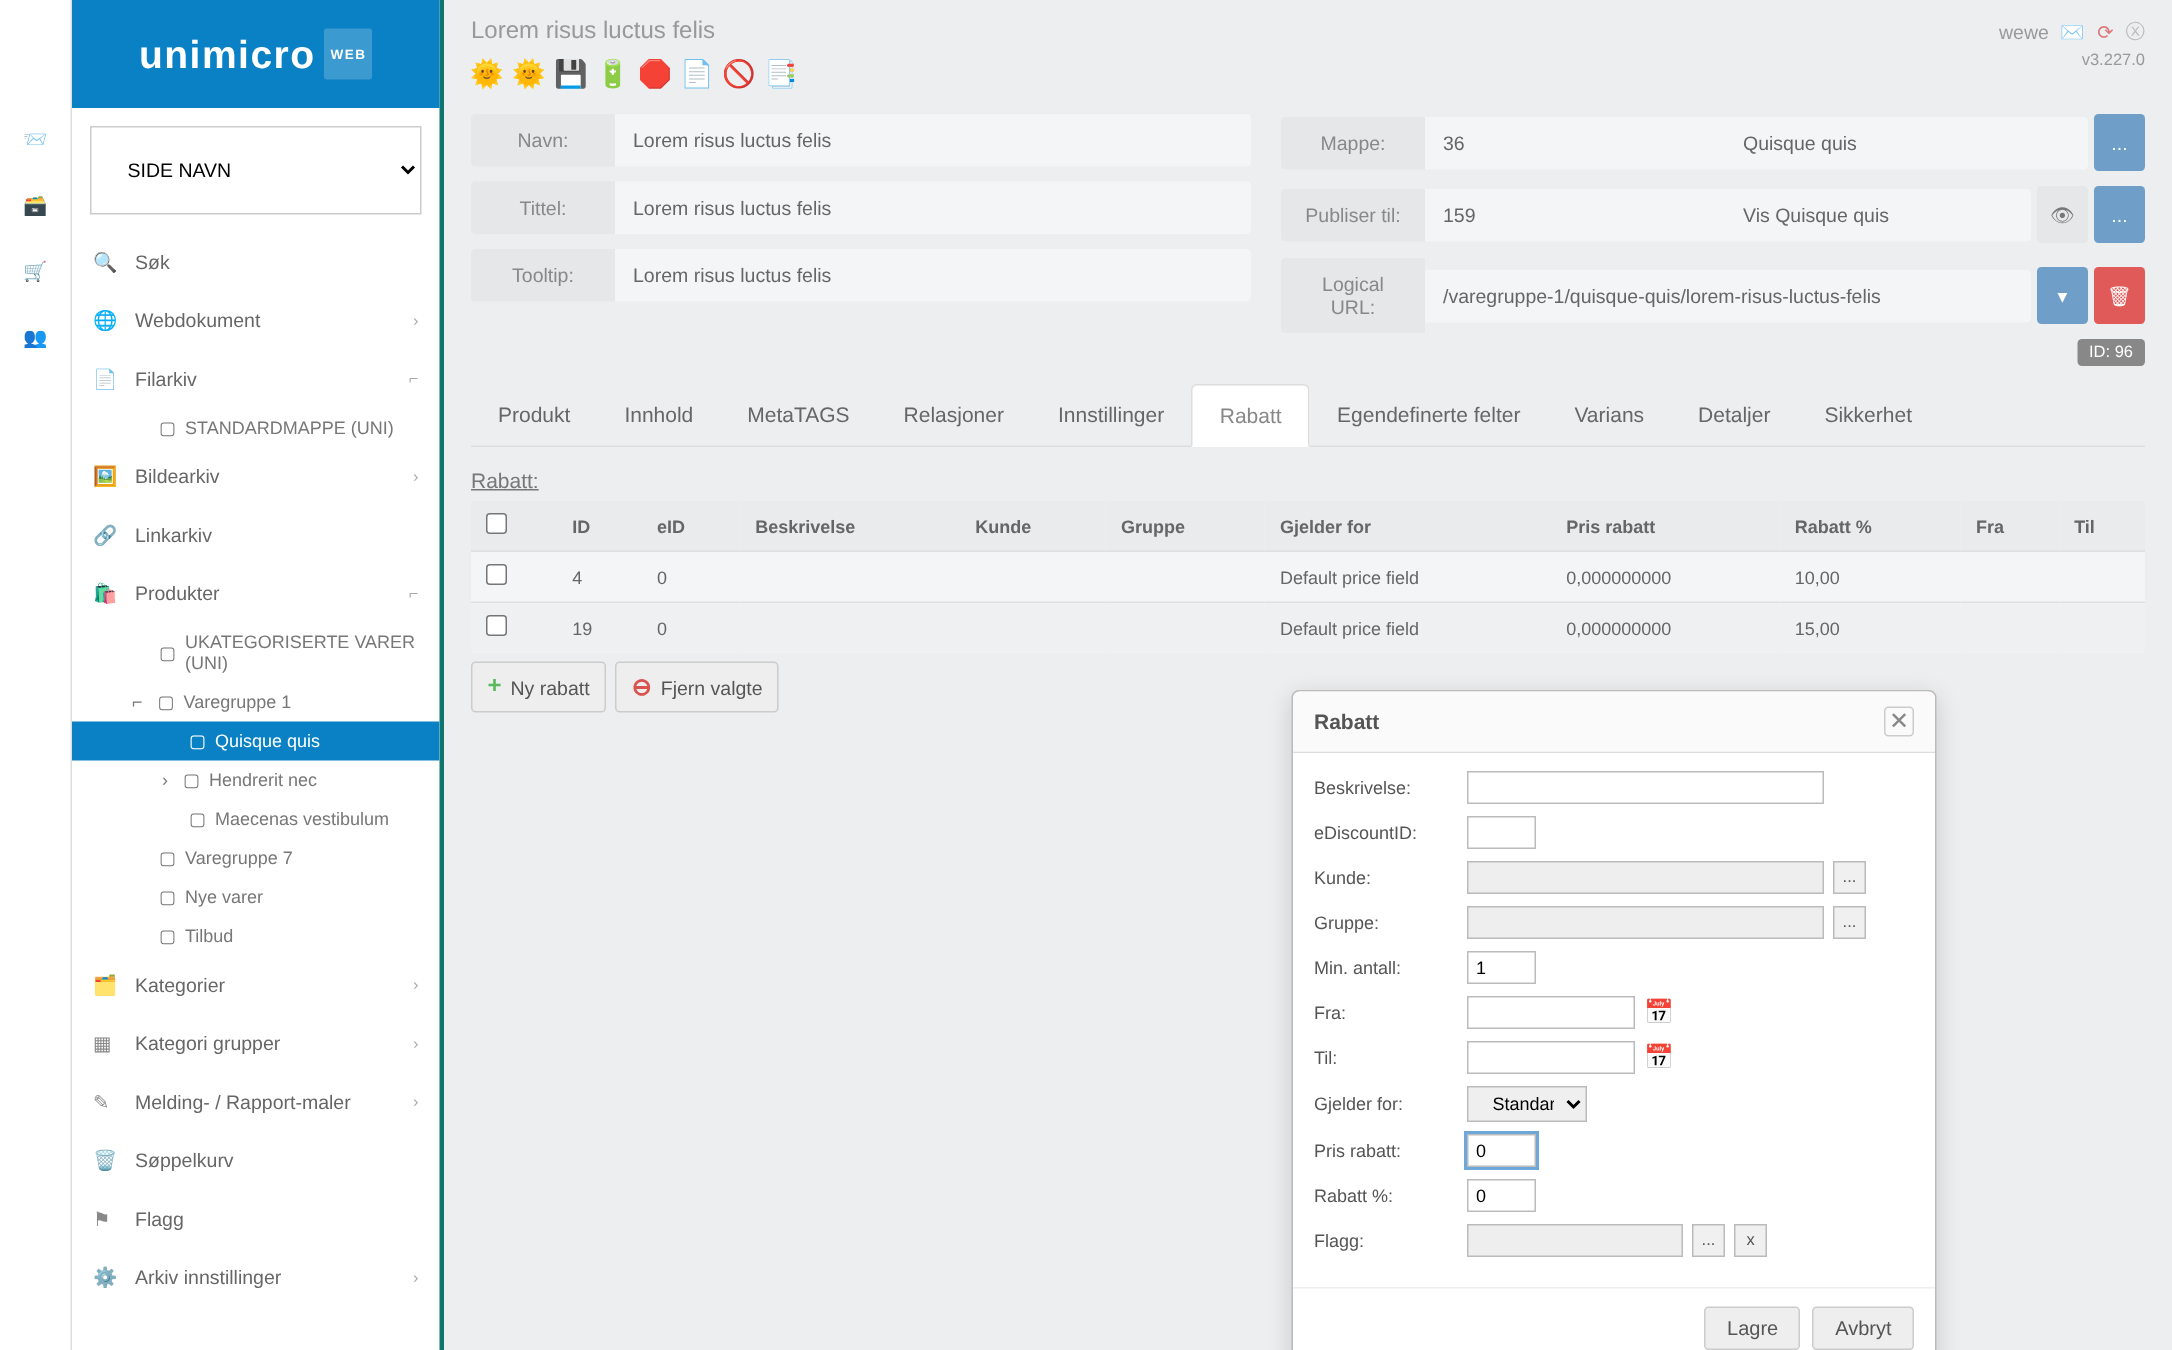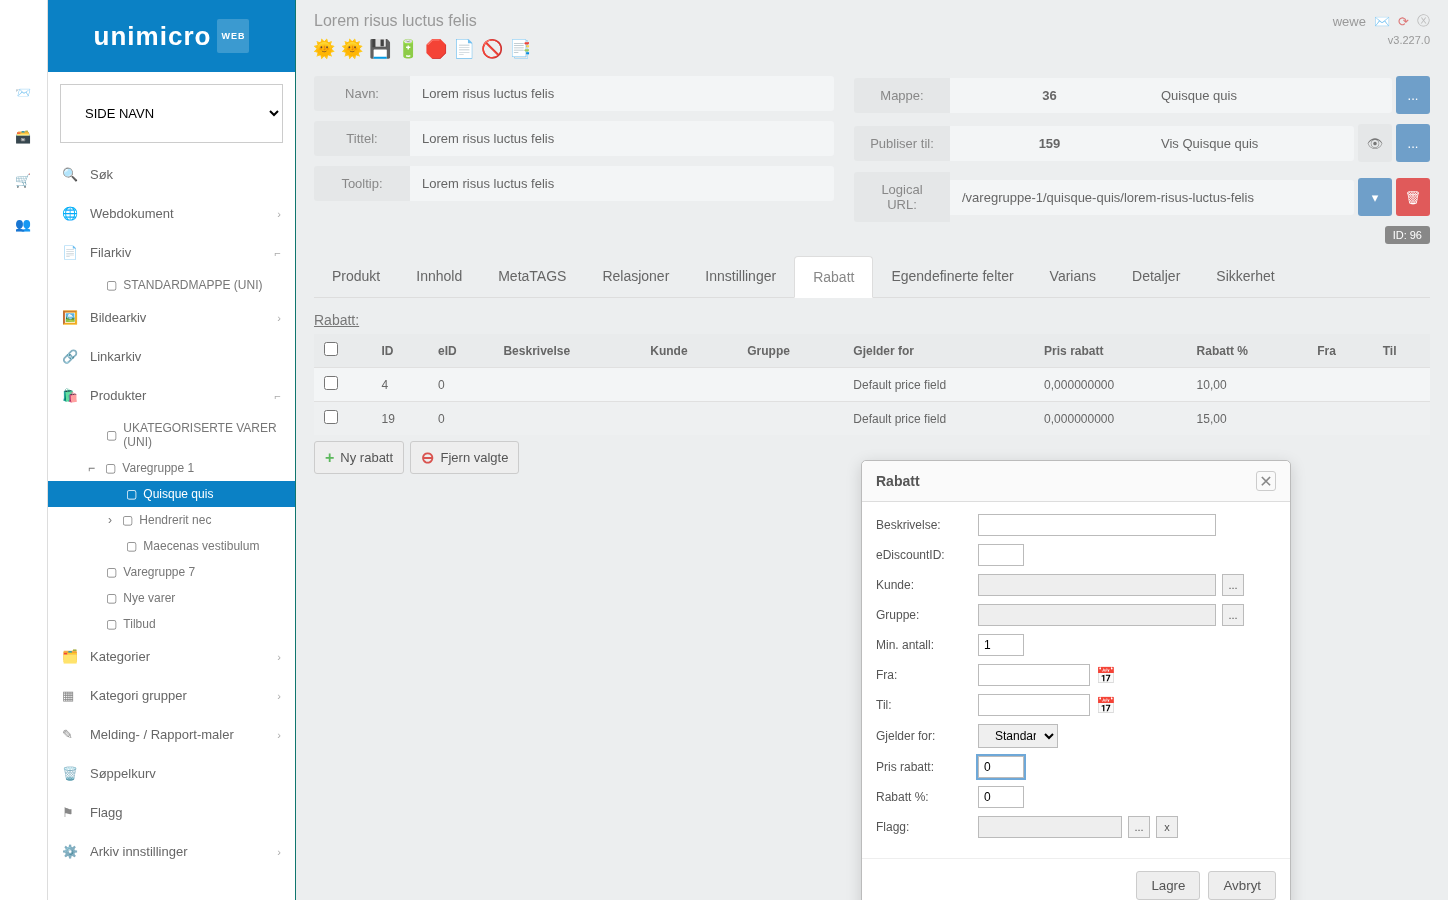--- a/index.html
+++ b/index.html
@@ -5,21 +5,21 @@
 * { box-sizing: border-box; margin: 0; padding: 0; }
 body { font-family: Arial, sans-serif; font-size: 13px; color: #555; background: #f0f0f0; width: 1448px; height: 900px; overflow: hidden; }
 .app { display: flex; height: 100%; }
 
 
 .icon-rail { width: 48px; background: #fff; border-right: 1px solid #ddd; display: flex; flex-direction: column; align-items: center; padding-top: 80px; gap: 20px; }
 .icon-rail .rail-icon { width: 24px; height: 24px; color: #888; cursor: pointer; display: flex; align-items: center; justify-content: center; }
 .icon-rail .rail-icon.active { color: #0b81c5; }
 
 
-.sidebar { width: 248px; background: #fff; border-right: 1px solid #0f766e; display: flex; flex-direction: column; }
+.sidebar { width: 248px; background: #fff; border-right: 3px solid #0f766e; display: flex; flex-direction: column; }
 .logo-bar { background: #0b81c5; color: #fff; height: 72px; display: flex; align-items: center; justify-content: center; font-size: 26px; font-weight: 600; letter-spacing: 1px; }
 .logo-bar .web-badge { font-size: 9px; background: rgba(255,255,255,.2); padding: 12px 4px; border-radius: 2px; margin-left: 6px; vertical-align: super; }
 .page-select { margin: 12px; }
 .page-select select { width: 100%; padding: 20px; border: 1px solid #ccc; background: #fff; font-size: 13px; }
 .nav { flex: 1; overflow-y: auto; }
 .nav-item { display: flex; align-items: center; padding: 12px 14px; cursor: pointer; color: #666; border-bottom: 0; }
 .nav-item .nav-icon { width: 18px; margin-right: 10px; color: #888; }
 .nav-item .nav-label { flex: 1; }
 .nav-item .chev { color: #aaa; font-size: 11px; }
 .nav-sub { padding-left: 36px; font-size: 12px; color: #777; padding-top: 6px; padding-bottom: 6px; cursor: pointer; display:flex; align-items:center; gap:6px;}
@@ -40,21 +40,21 @@
 .version { font-size: 11px; }
 
 
 .form-area { padding: 10px 18px 14px; display: flex; gap: 20px; position:relative;}
 .form-col { display: flex; flex-direction: column; gap: 10px; }
 .form-col.left { flex: 0 0 520px; }
 .form-col.right { flex: 1; }
 .form-row { display: flex; align-items: center; gap: 0; }
 .form-label { width: 96px; background: #e5e7e8; padding: 10px 12px; color: #888; font-size: 13px; text-align:center; border-radius: 3px 0 0 3px;}
 .form-input { flex: 1; background: #f3f5f6; padding: 10px 12px; border: none; color: #666; font-size: 13px; border-radius: 0 3px 3px 0;}
-.form-input.small { flex: 0 0 46px; text-align: center; border-radius:0;font-weight:bold;}
+.form-input.small { flex: 0 0 46px; text-align: left; border-radius:0;}
 .btn-sq { width: 34px; height: 38px; display:flex; align-items:center; justify-content:center; border-radius: 3px; margin-left: 4px; cursor:pointer; color:#fff;}
 .btn-blue { background: #6f9fc9; }
 .btn-eye { background: #e5e7e8; color:#777;}
 .btn-red { background: #e05a5a; }
 .id-badge { position:absolute; right:18px; bottom:-8px; background:#888; color:#fff; font-size:11px; padding:3px 8px; border-radius:3px;}
 
 
 .tabs { display: flex; border-bottom: 1px solid #ddd; margin: 20px 18px 0; }
 .tab { padding: 12px 18px; color: #666; cursor: pointer; font-size: 14px; }
 .tab.active { background: #fff; border: 1px solid #ddd; border-bottom: 1px solid #fff; margin-bottom: -1px; border-radius: 4px 4px 0 0; color: #888; }

